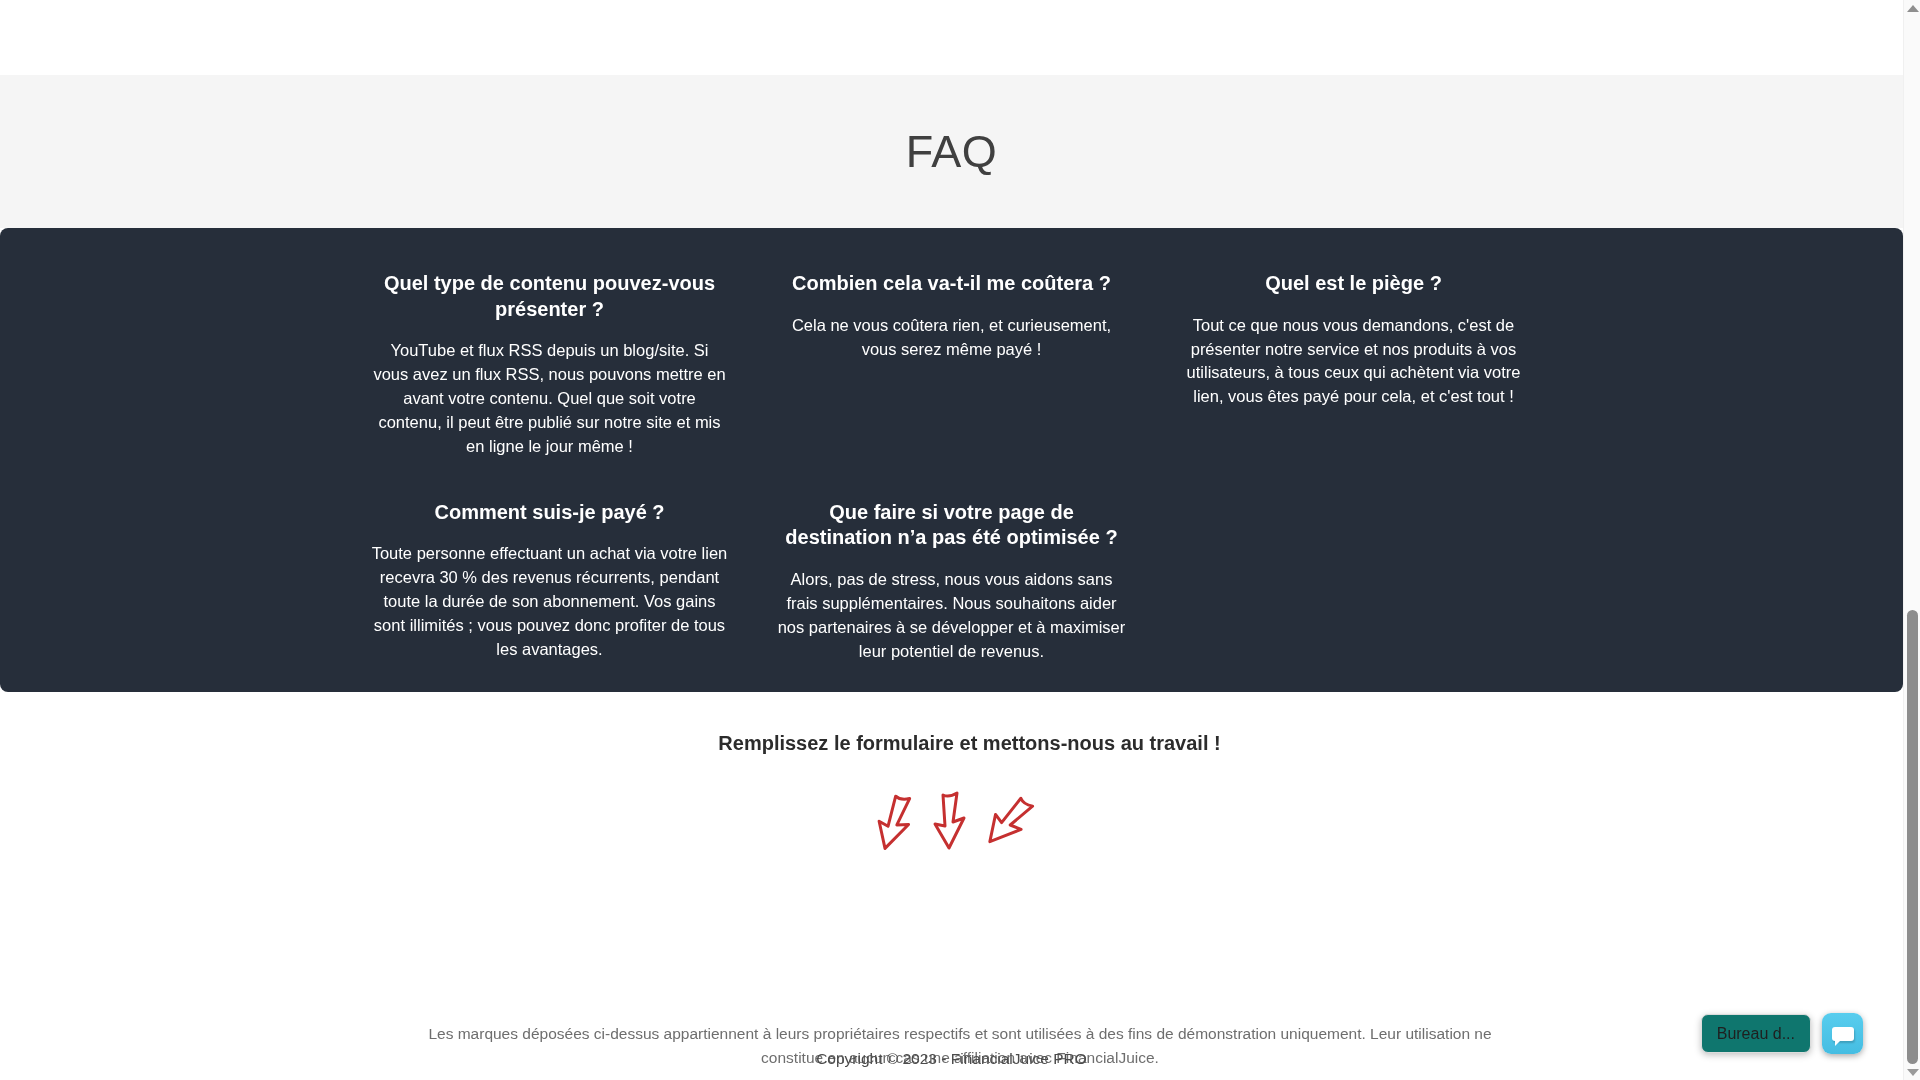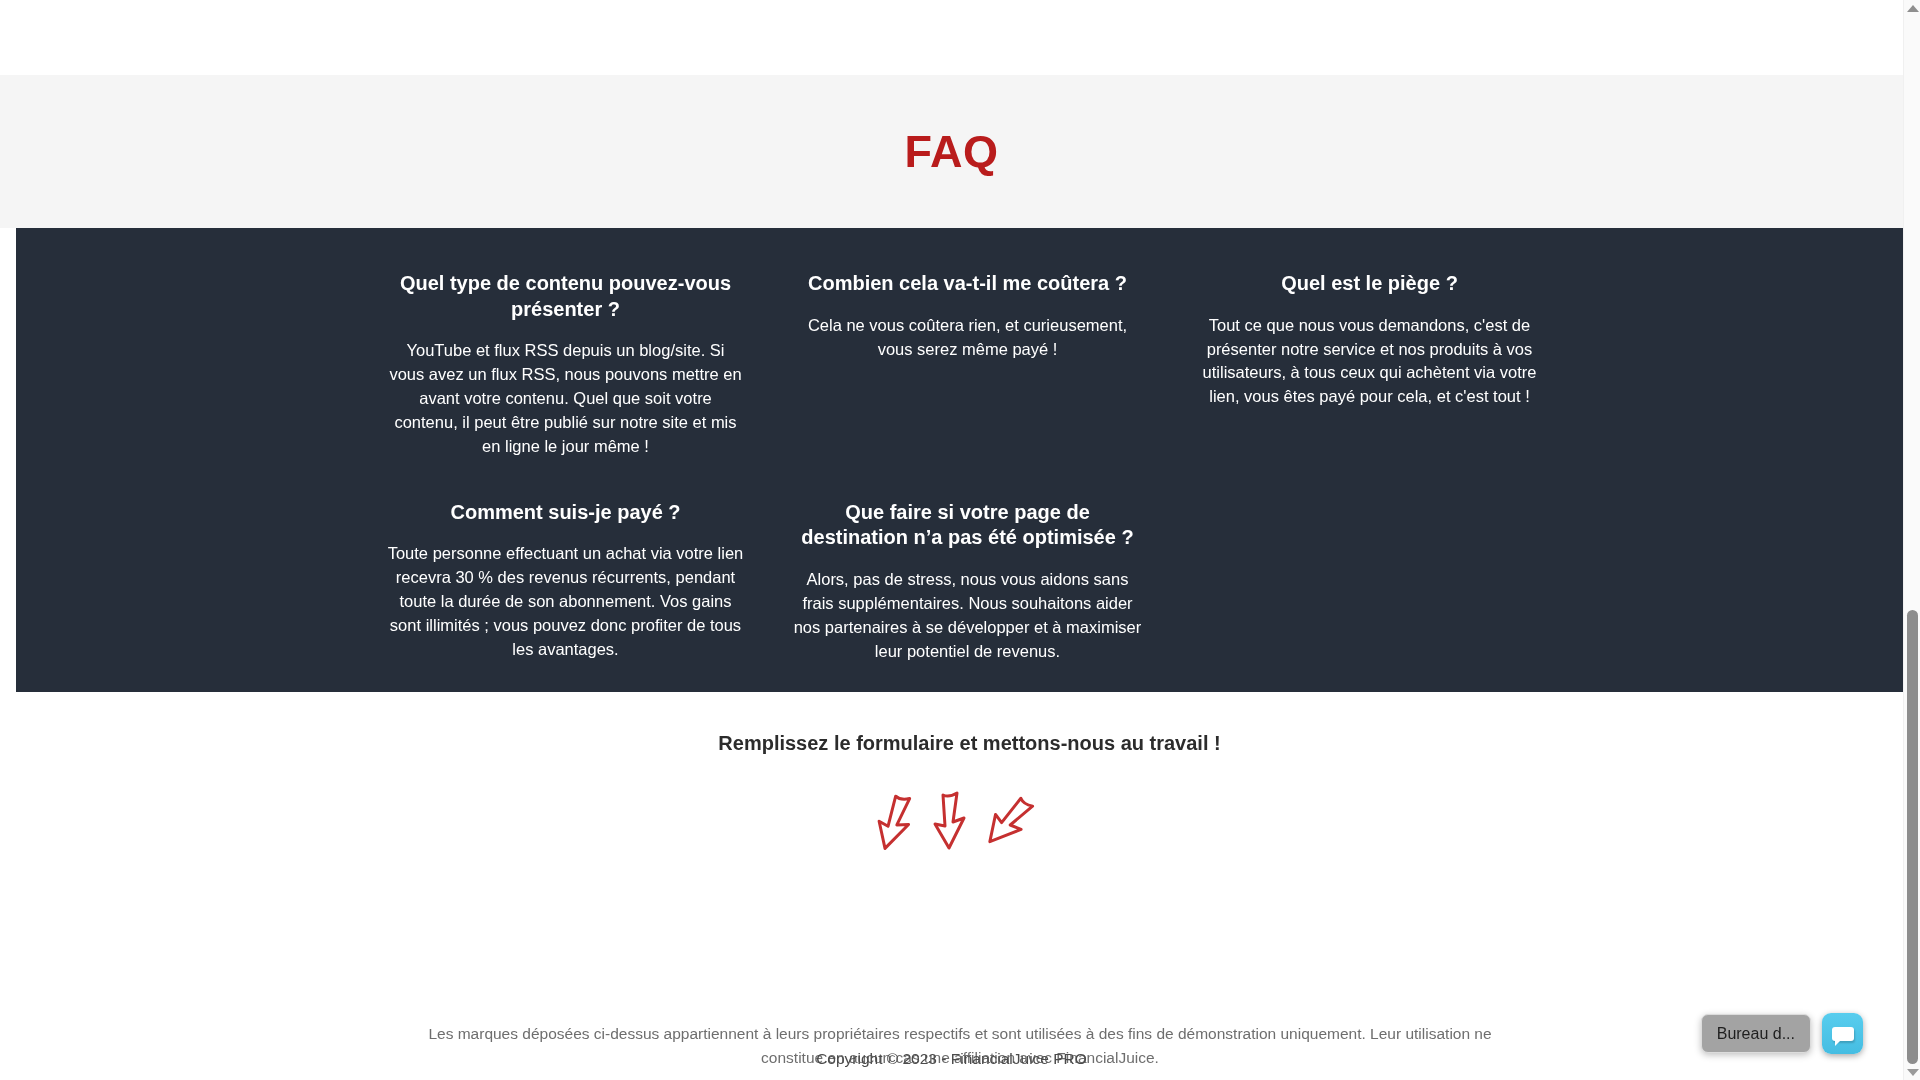--- a/index.html
+++ b/index.html
@@ -3,43 +3,43 @@
 <meta charset="utf-8">
 <style>
   * { margin:0; padding:0; box-sizing:border-box; }
   html,body { width:1920px; height:1080px; overflow:hidden; background:#ffffff;
               font-family:"Liberation Sans","DejaVu Sans",sans-serif; }
   .page { position:relative; width:1920px; height:1080px; background:#ffffff; }
 
   
   .faq-band { position:absolute; top:75px; left:0; width:1903px; height:153px;
               background:#f5f5f5; display:flex; align-items:center; justify-content:center; }
-  .faq-band h1 { font-size:45px; font-weight:bold; color:#b91c1c; letter-spacing:0.5px; }
+  .faq-band h1 { font-size:45px; font-weight:normal; color:#404040; letter-spacing:0.5px; }
 
   
-  .dark-section { position:absolute; top:228px; left:16px; width:1903px; height:464px; background:#262e3a; }
+  .dark-section { position:absolute; top:228px; left:0; width:1903px; height:464px; background:#262e3a;border-radius:8px; }
   .faq-grid { width:1160px; margin:0 auto; padding-top:43px;
               display:grid; grid-template-columns:repeat(3,1fr); column-gap:46px; row-gap:41px; }
   .faq-cell { text-align:center; }
   .faq-cell h3 { color:#ffffff; font-size:20px; font-weight:bold; line-height:1.28; margin-bottom:17px; }
   .faq-cell p  { color:#ffffff; font-size:16.5px; line-height:1.45; }
 
   
   .cta-heading { position:absolute; top:732px; left:0; width:1903px; text-align:center;
                  font-size:20px; font-weight:bold; color:#2c2c2c;padding-left:36px; }
   .arrows-wrap { position:absolute; top:786px; left:0; width:1903px; display:flex; justify-content:center; }
 
   
   .trademark { position:absolute; top:982px; left:50%; transform:translateX(-50%);
                width:1100px; text-align:center; font-size:15.5px; color:#6e6e6e; line-height:1.55;margin-top:40px; }
   .copyright { position:absolute; top:1050px; left:0; width:1903px; text-align:center;
                font-size:15.5px; color:#4c4c4c; }
 
   
-  .chat-tooltip { position:absolute; right:109px; bottom:27px; height:39px; background:#a3a3a3;
+  .chat-tooltip { position:absolute; right:109px; bottom:27px; height:39px; background:#0f766e;
                   border:1px solid #dcdcdc; border-radius:7px; box-shadow:0 2px 7px rgba(0,0,0,0.25);
                   padding:0 15px; display:flex; align-items:center; font-size:16px; color:#1f1f1f; }
   .chat-btn { position:absolute; right:57px; bottom:26px; width:41px; height:41px;
               background:linear-gradient(180deg,#58cdee 0%,#45bde2 100%); border-radius:9px;
               box-shadow:0 2px 6px rgba(0,0,0,0.35); display:flex; align-items:center; justify-content:center;
               cursor:pointer; }
   .chat-bubble { position:relative; width:22px; height:14px; background:#ffffff; border-radius:3px;
                  box-shadow:1px 2px 2px rgba(0,0,0,0.18); }
   .chat-bubble::after { content:""; position:absolute; left:3px; bottom:-5px; width:0; height:0;
                         border-left:6px solid #ffffff; border-bottom:6px solid transparent; }

